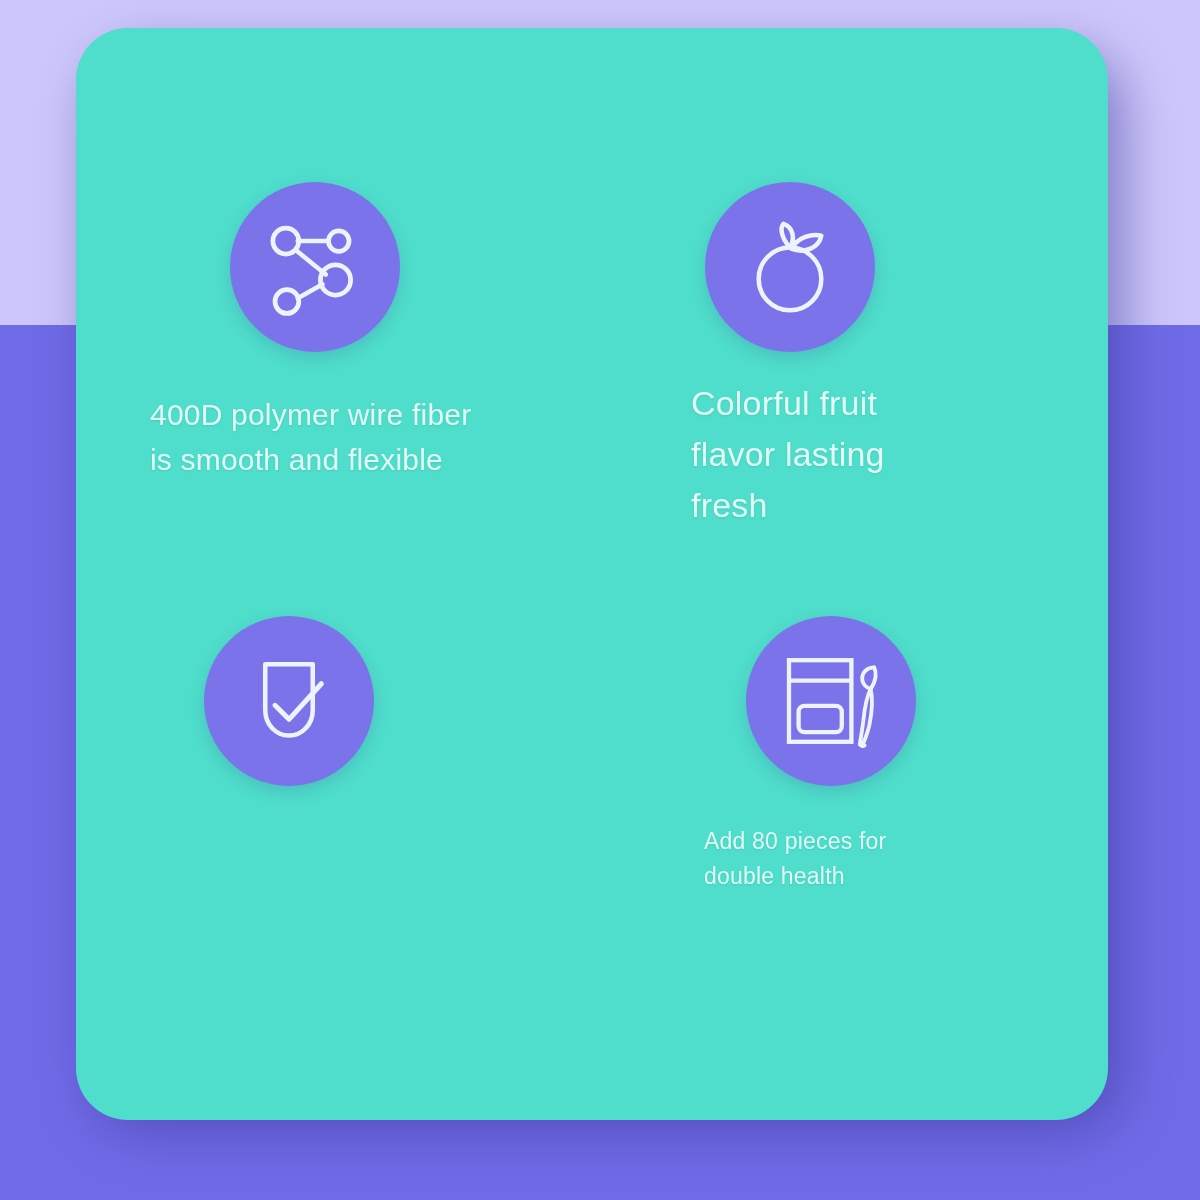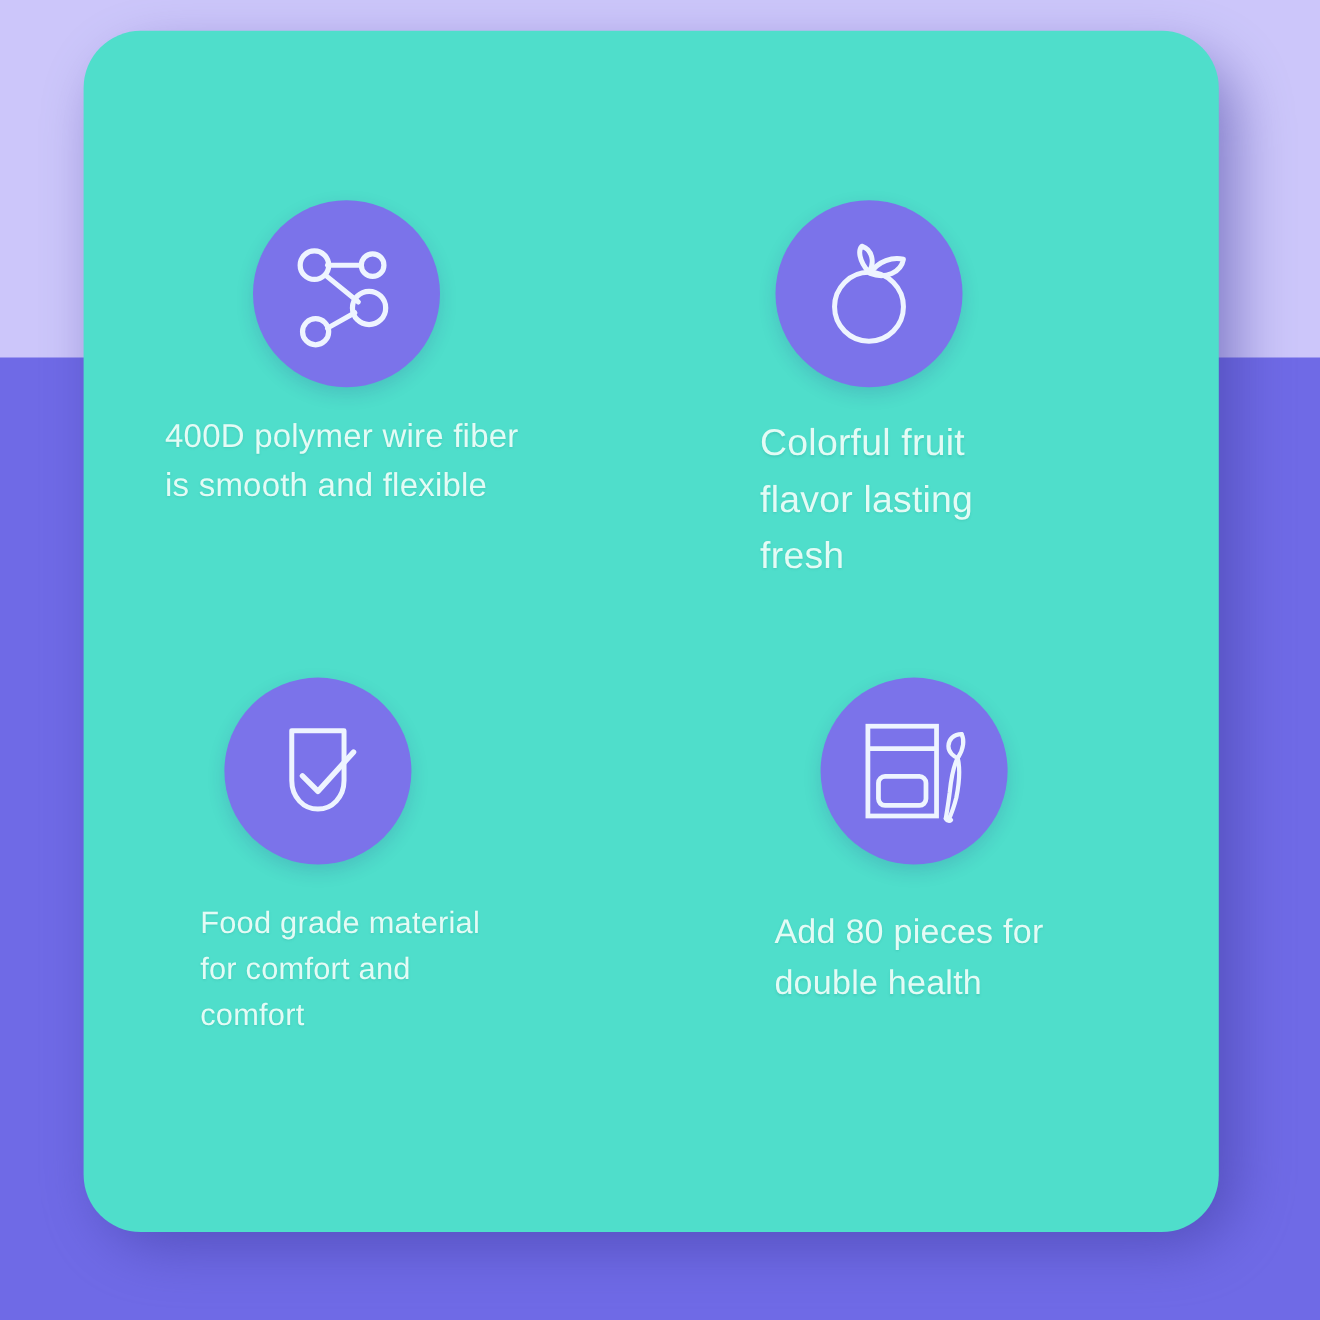--- a/index.html
+++ b/index.html
@@ -103,24 +103,24 @@
     margin-top: 34px;
     color: #e3fbf5;
     font-size: 30px;
     line-height: 1.5;
     font-weight: 400;
     letter-spacing: 0.2px;
     text-shadow: 0 1px 2px rgba(40,160,145,0.25);
     white-space: pre-line;
   }
 
-  .f0 .caption { margin-top: 22px; margin-left: -72px; font-size: 30px; }
+  .f0 .caption { margin-top: 40px; margin-left: -72px; font-size: 30px; }
   .f1 .caption { margin-top: 26px; margin-left: -14px; font-size: 34px; }
   .f2 .caption { margin-top: 32px; margin-left: -16px; font-size: 28px; }
-  .f3 .caption { margin-top: 38px; margin-left: -8px;  font-size: 31px; }
+  .f3 .caption { margin-top: 38px; margin-left: -8px;  font-size: 23px; }
 </style>
 </head>
 <body>
 
 <div id="stage">
 
   <div class="bg-band-bottom"></div>
   <div class="card-shadow"></div>
 
   <div class="card">
@@ -160,23 +160,20 @@
       </div>
 
       <div class="feature f2">
         <div class="feature-inner">
           <div class="icon-circle">
             <svg viewBox="0 0 100 100" fill="none" xmlns="http://www.w3.org/2000/svg">
               <path d="M28 16 H72 V58 C72 72 62 82 50 82 C38 82 28 72 28 58 Z" stroke="#eef4ff" stroke-width="4.2" stroke-linejoin="round"></path>
               <path d="M37 54 L50 67 L80 34" stroke="#eef4ff" stroke-width="4.6" stroke-linecap="round" stroke-linejoin="round"></path>
             </svg>
           </div>
-          <div class="caption">Food grade material
-for comfort and
-comfort</div>
         </div>
       </div>
 
       <div class="feature f3">
         <div class="feature-inner">
           <div class="icon-circle">
             <svg viewBox="0 0 100 100" fill="none" xmlns="http://www.w3.org/2000/svg">
               <rect x="15" y="16" width="52" height="68" stroke="#eef4ff" stroke-width="3.6"></rect>
               <line x1="15" y1="33" x2="67" y2="33" stroke="#eef4ff" stroke-width="3.6"></line>
               <rect x="23" y="54" width="36" height="22" rx="5" stroke="#eef4ff" stroke-width="3.6"></rect>

